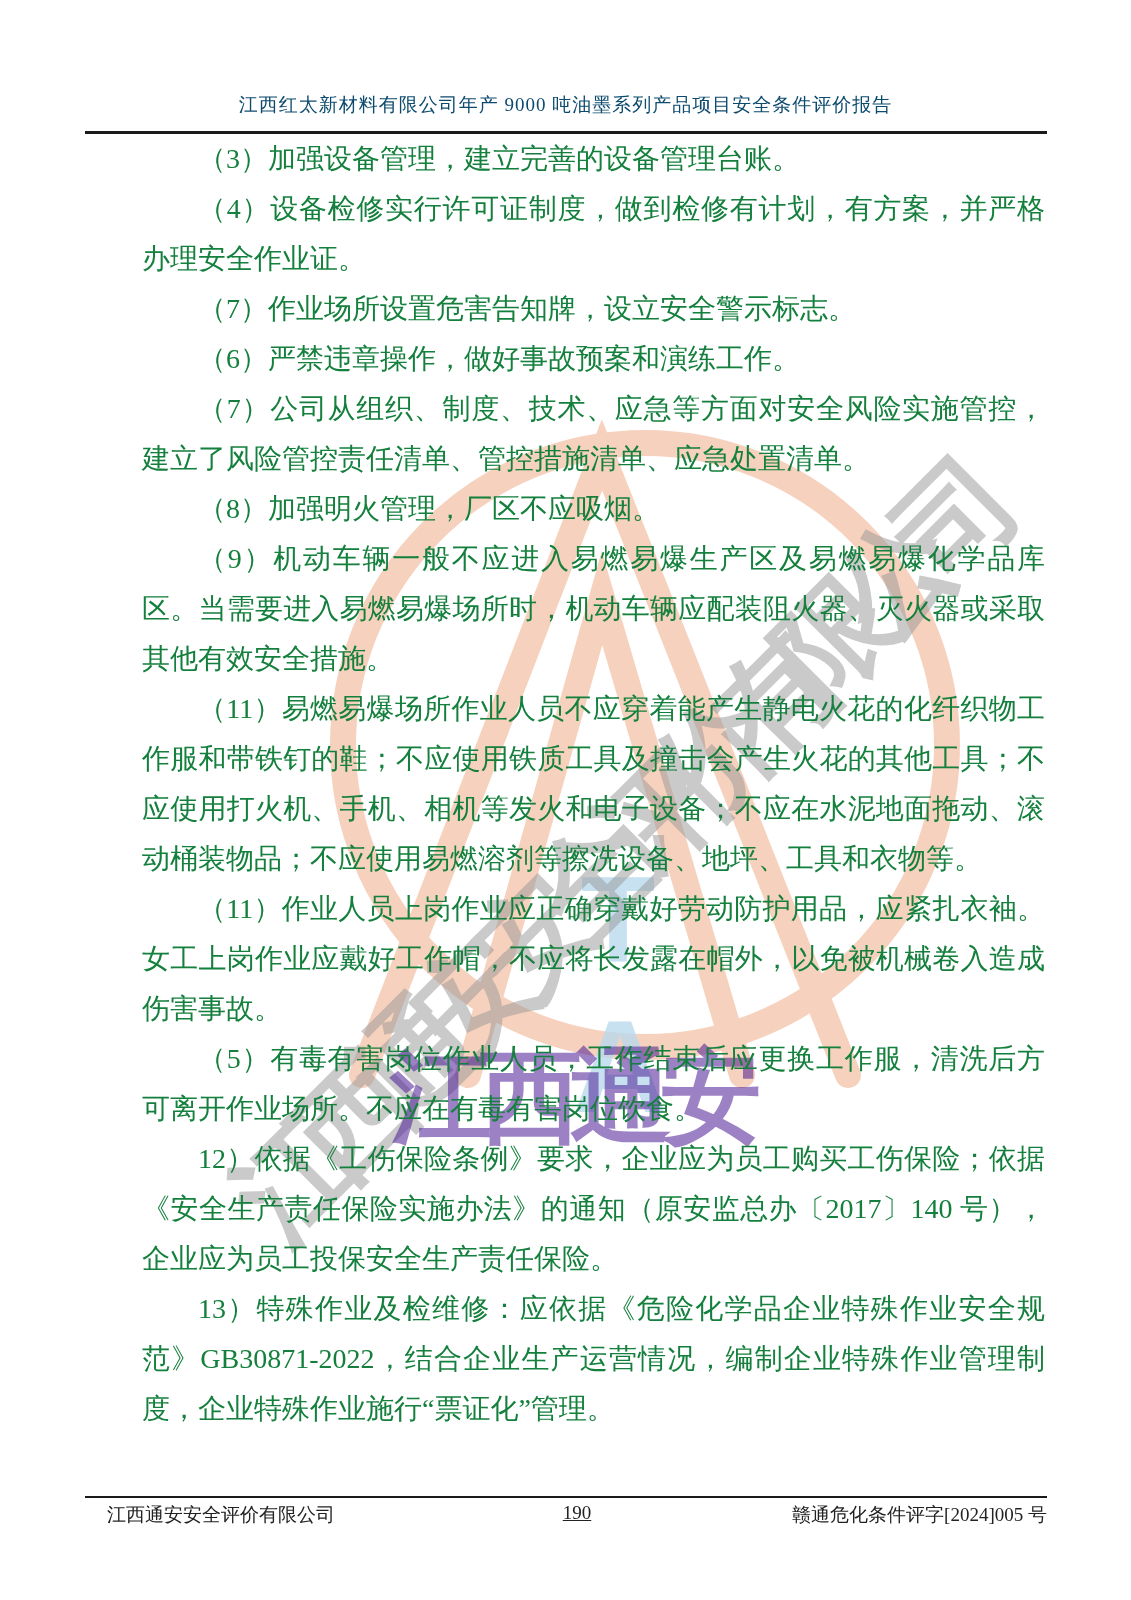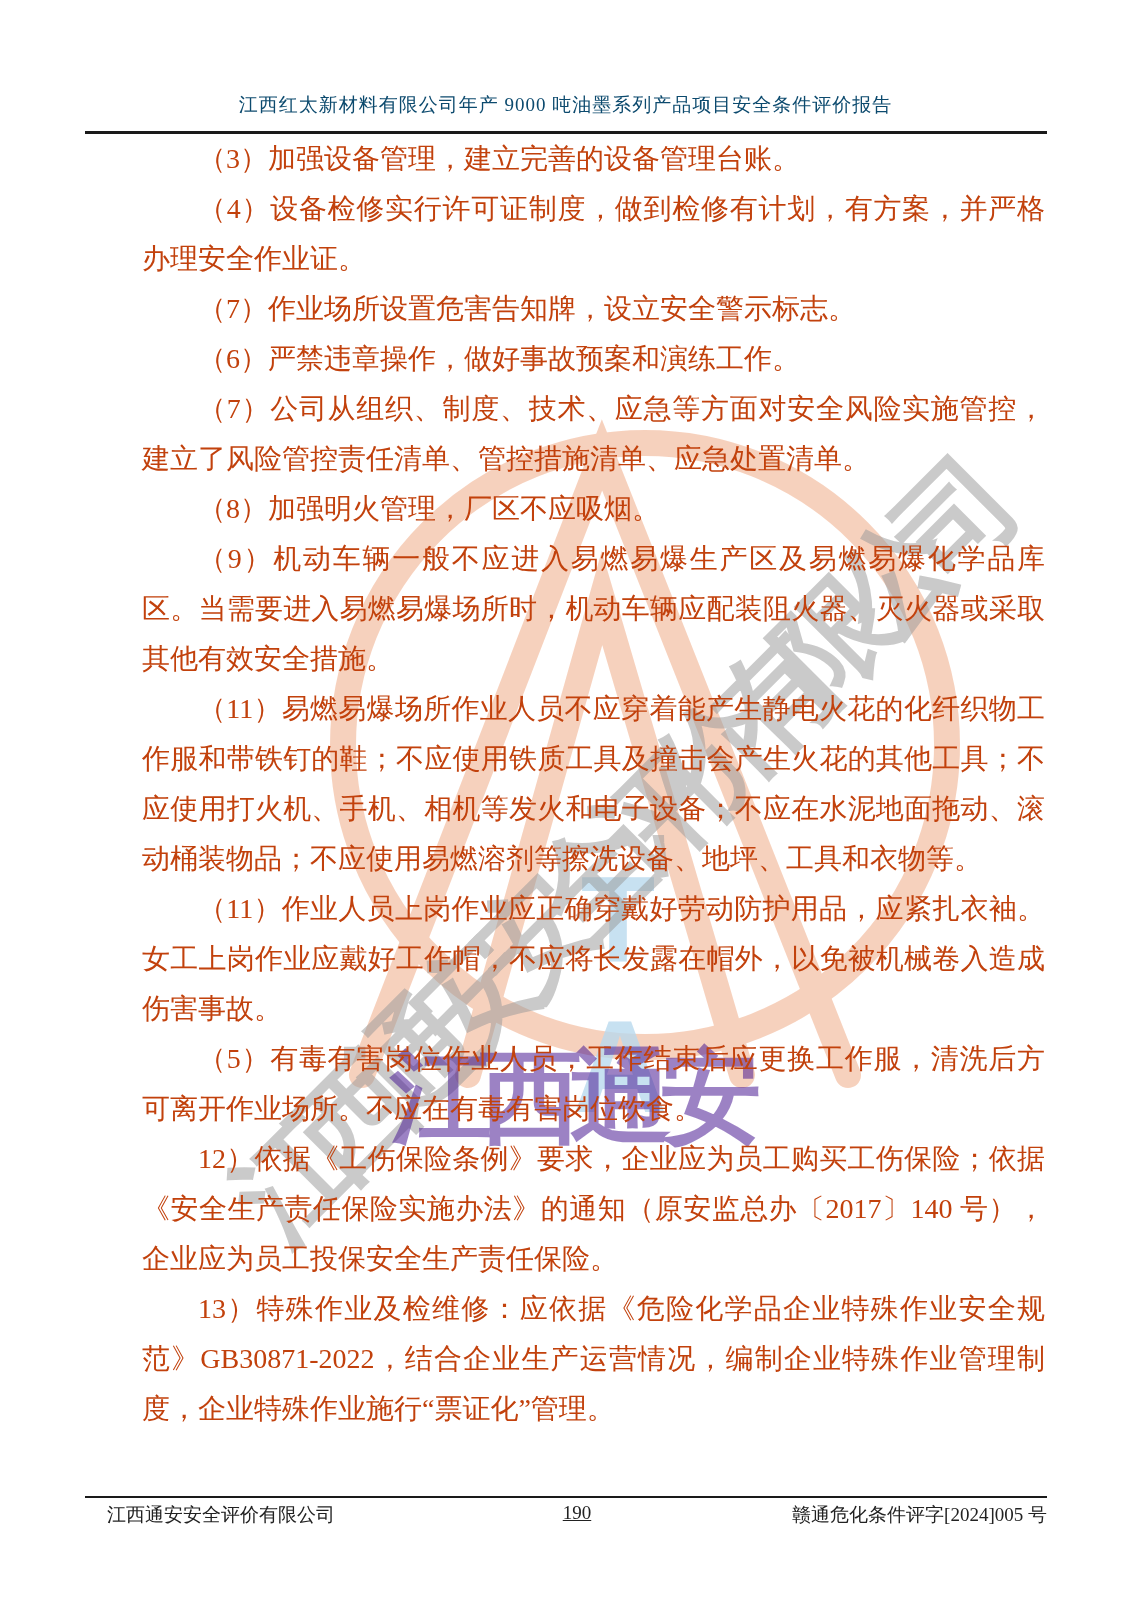--- a/index.html
+++ b/index.html
@@ -29,21 +29,21 @@
   .header-title {
     position:absolute; top:92px; left:0; width:100%;
     text-align:center; font-size:19px; color:#0c4a6e; letter-spacing:1px;
   }
   .rule-top {
     position:absolute; top:131px; left:85px; width:962px; height:3px;
     background:#1a1a1a;
   }
   .body-text {
     position:absolute; top:134px; left:142px; width:903px;
-    font-size:28px; line-height:50px; color:#c2410c;
+    font-size:28px; line-height:50px; color:#15803d;
     text-align:justify;
   }
   .para { margin:0; text-indent:2em; }
   .rule-bottom {
     position:absolute; top:1496px; left:85px; width:962px; height:2px;
     background:#1a1a1a;
   }
   .footer {
     position:absolute; top:1502px; left:107px; width:940px;
     display:flex; font-size:19px; color:#222;

